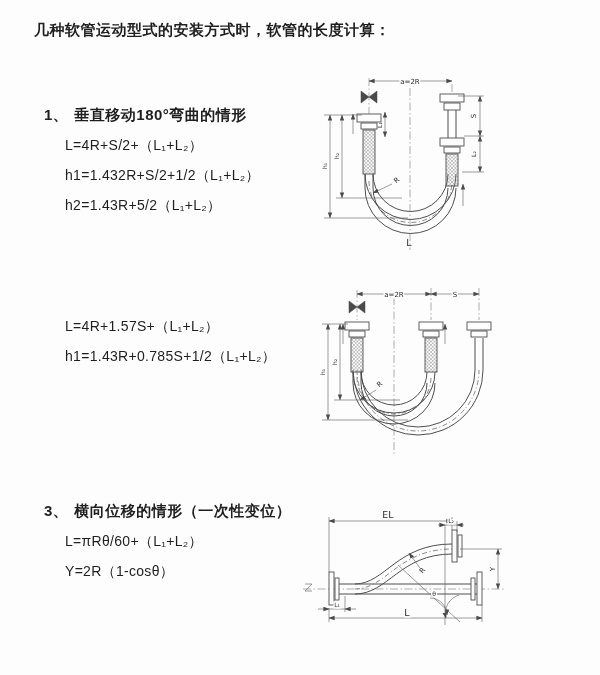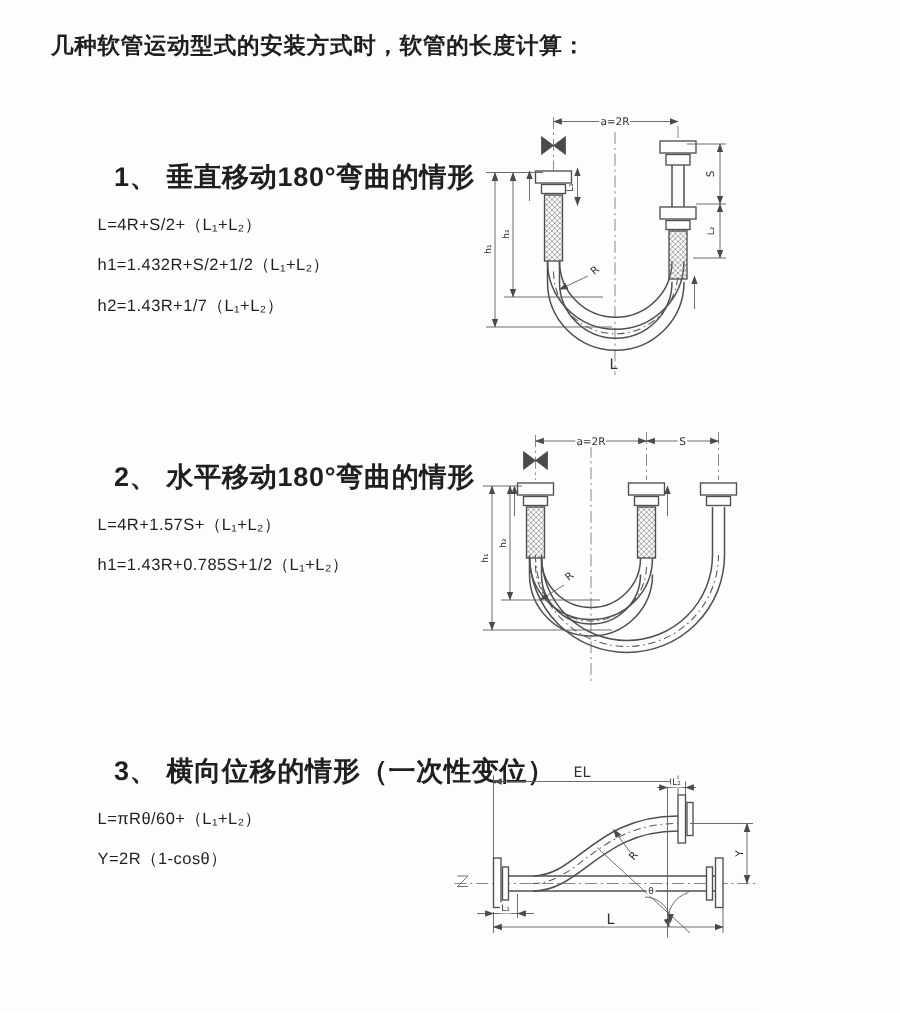--- a/index.html
+++ b/index.html
@@ -2,23 +2,23 @@
 <html><head>
 <meta charset="utf-8">
 <style>
   html,body{margin:0;padding:0;background:#ffffff;}
   .page{
     position:relative;width:600px;height:675px;background:#fdfdfd;
     font-family:"Liberation Sans","DejaVu Sans",sans-serif;color:#1f1f1f;overflow:hidden;
   }
   .title{position:absolute;left:34px;top:21px;font-size:15px;font-weight:700;letter-spacing:.5px;white-space:nowrap;}
   .sec{position:absolute;left:44px;width:300px;}
-  .sec-head{font-size:18px;font-weight:700;letter-spacing:.5px;white-space:nowrap;margin-left:32px;}
+  .sec-head{font-size:15px;font-weight:700;letter-spacing:.5px;white-space:nowrap;}
   .sec-head .num{margin-right:6px;}
-  .formula{font-size:11px;font-weight:400;margin:12px 0 0 21px;white-space:nowrap;letter-spacing:.3px;}
+  .formula{font-size:14px;font-weight:400;margin:12px 0 0 21px;white-space:nowrap;letter-spacing:.3px;}
   .diag{position:absolute;}
   
   .w{stroke:#4f4f4f;stroke-width:1;fill:none;}
   .t{stroke:#5c5c5c;stroke-width:.6;fill:none;}
   .cl{stroke:#7a7a7a;stroke-width:.6;fill:none;stroke-dasharray:8 2.5 1.5 2.5;}
   .hd{stroke:#565656;stroke-width:.7;fill:none;stroke-dasharray:5 2.5 1 2.5;}
   .fl{fill:#fdfdfd;stroke:#4f4f4f;stroke-width:.9;}
   .br{fill:url(#braid);stroke:#4f4f4f;stroke-width:.9;}
   .vv{fill:#4a4a4a;stroke:#4a4a4a;stroke-width:.5;}
   svg text{fill:#2e2e2e;font-family:"DejaVu Sans","Liberation Sans",sans-serif;}
@@ -44,27 +44,24 @@
   </svg>
 
   <div class="title">几种软管运动型式的安装方式时，软管的长度计算：</div>
 
   <section class="sec" style="top:106px">
     <div class="sec-head">
       <span class="num">1、</span><span>垂直移动180°弯曲的情形</span>
     </div>
     <div class="formula">L=4R+S/2+（L₁+L₂）</div>
     <div class="formula">h1=1.432R+S/2+1/2（L₁+L₂）</div>
-    <div class="formula">h2=1.43R+1/7（L₁+L₂）</div>
+    <div class="formula">h2=1.43R+5/2（L₁+L₂）</div>
   </section>
 
   <section class="sec" style="top:306px">
-    <div class="sec-head">
-      <span class="num">2、</span><span>水平移动180°弯曲的情形</span>
-    </div>
     <div class="formula">L=4R+1.57S+（L₁+L₂）</div>
     <div class="formula">h1=1.43R+0.785S+1/2（L₁+L₂）</div>
   </section>
 
   <section class="sec" style="top:502px">
     <div class="sec-head">
       <span class="num">3、</span><span>横向位移的情形（一次性变位）</span>
     </div>
     <div class="formula">L=πRθ/60+（L₁+L₂）</div>
     <div class="formula">Y=2R（1-cosθ）</div>

